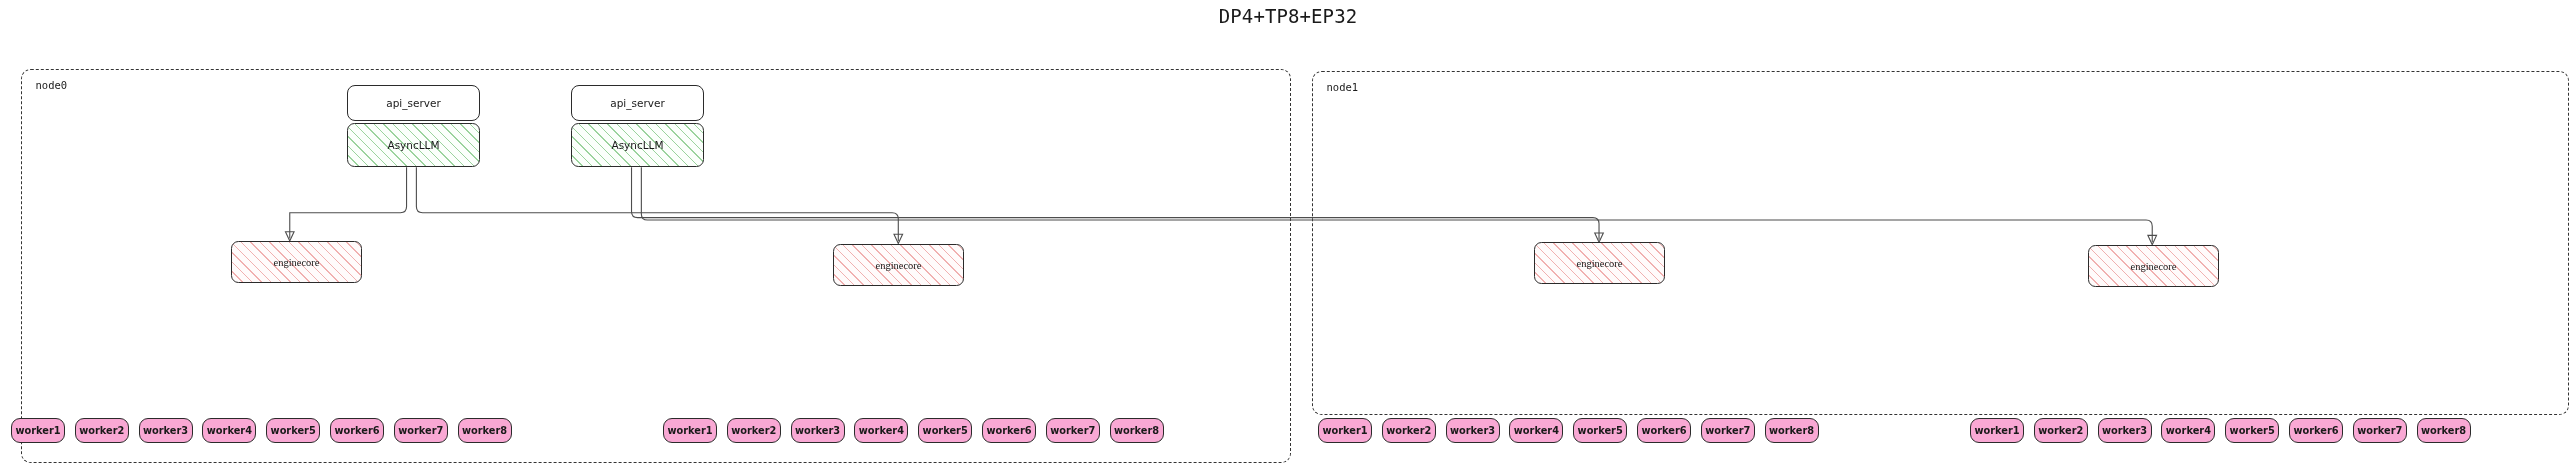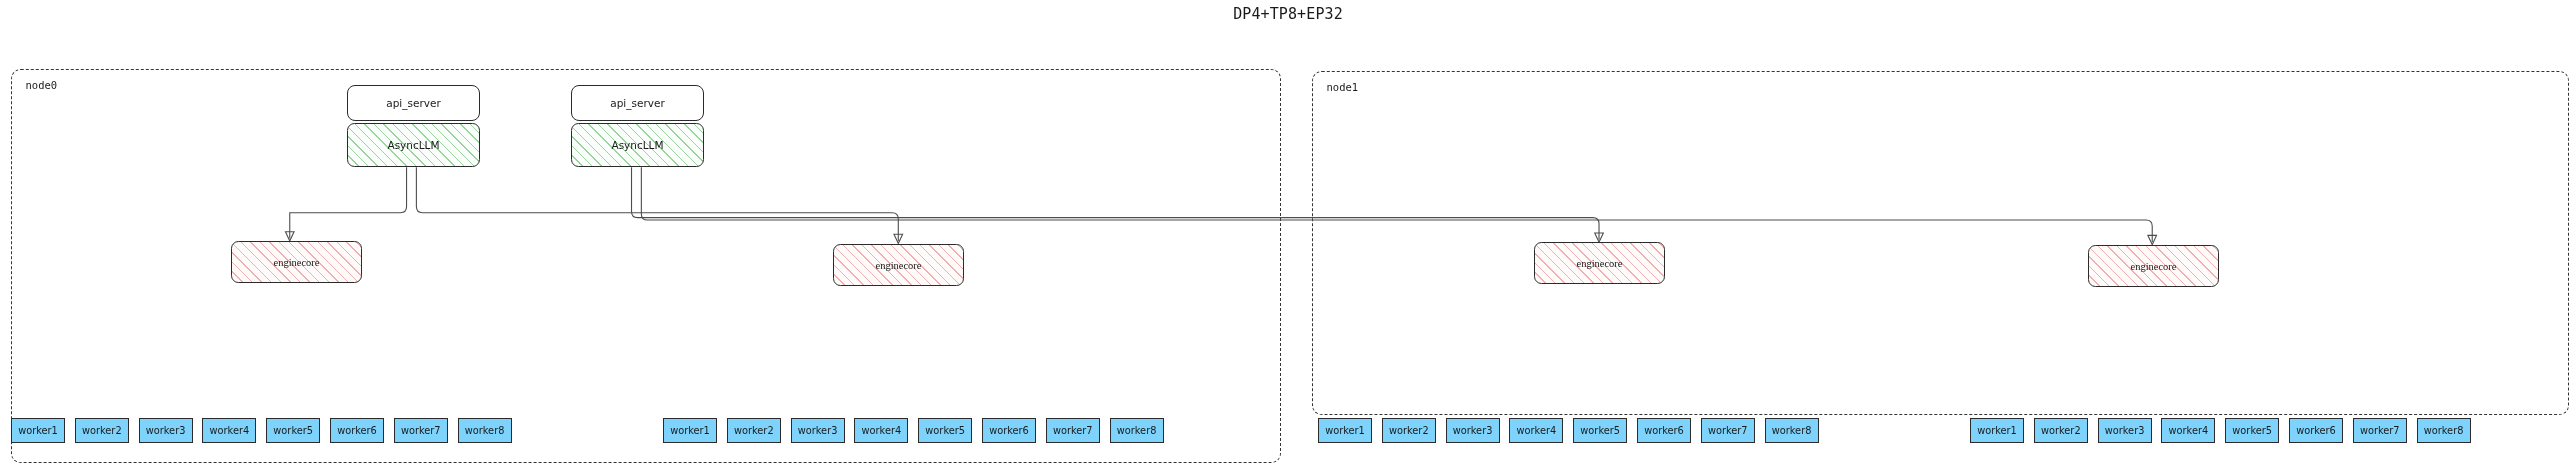--- a/index.html
+++ b/index.html
@@ -18,21 +18,21 @@
     overflow: hidden;
   }
 
   
   .diagram-title {
     position: absolute;
     top: 4.9px;
     left: 0;
     width: 2576px;
     text-align: center;
-    font-size: 15px;
+    font-size: 19px;
     color: #1a1a1a;
     letter-spacing: 0.1px;
     font-family: "DejaVu Sans Mono", "Liberation Mono", monospace;
     white-space: nowrap;
   }
 
   
   .cluster {
     position: absolute;
     border: 1.4px dashed #333333;
@@ -93,23 +93,24 @@
       45deg,
       rgba(229, 115, 115, 0.55) 0px,
       rgba(229, 115, 115, 0.55) 1px,
       rgba(255,255,255,0) 1px,
       rgba(255,255,255,0) 6.8px
     );
     font-family: Liberation Serif, serif;
   }
 
   .box-worker {
-    border-radius: 0;
+    border-radius: 9px;
     font-size: 9.8px;
-    background: #7dd3fc;
+    background: #f9a8d4;
+    font-weight: bold;
   }
 
   .box-label {
     pointer-events: none;
     position: relative;
     z-index: 2;
   }
 
   
   #edges {
@@ -131,21 +132,21 @@
     stroke-width: 1.8px;
   }
 </style>
 </head>
 <body>
 
 <div id="canvas">
 
   <div class="diagram-title">DP4+TP8+EP32</div>
 
-  <div class="cluster" style="left:11px; top:69px; width:1270px; height:394px;">
+  <div class="cluster" style="left:21px; top:69px; width:1270px; height:394px;">
     <div class="cluster-label">node0</div>
   </div>
 
   <div class="cluster" style="left:1312px; top:71px; width:1257px; height:344px;">
     <div class="cluster-label">node1</div>
   </div>
 
   <svg id="edges" viewBox="0 0 4188 763">
 
     <path d="M 660 272 L 660 336 Q 660 346 650 346 L 470 346 L 470 388"></path>

